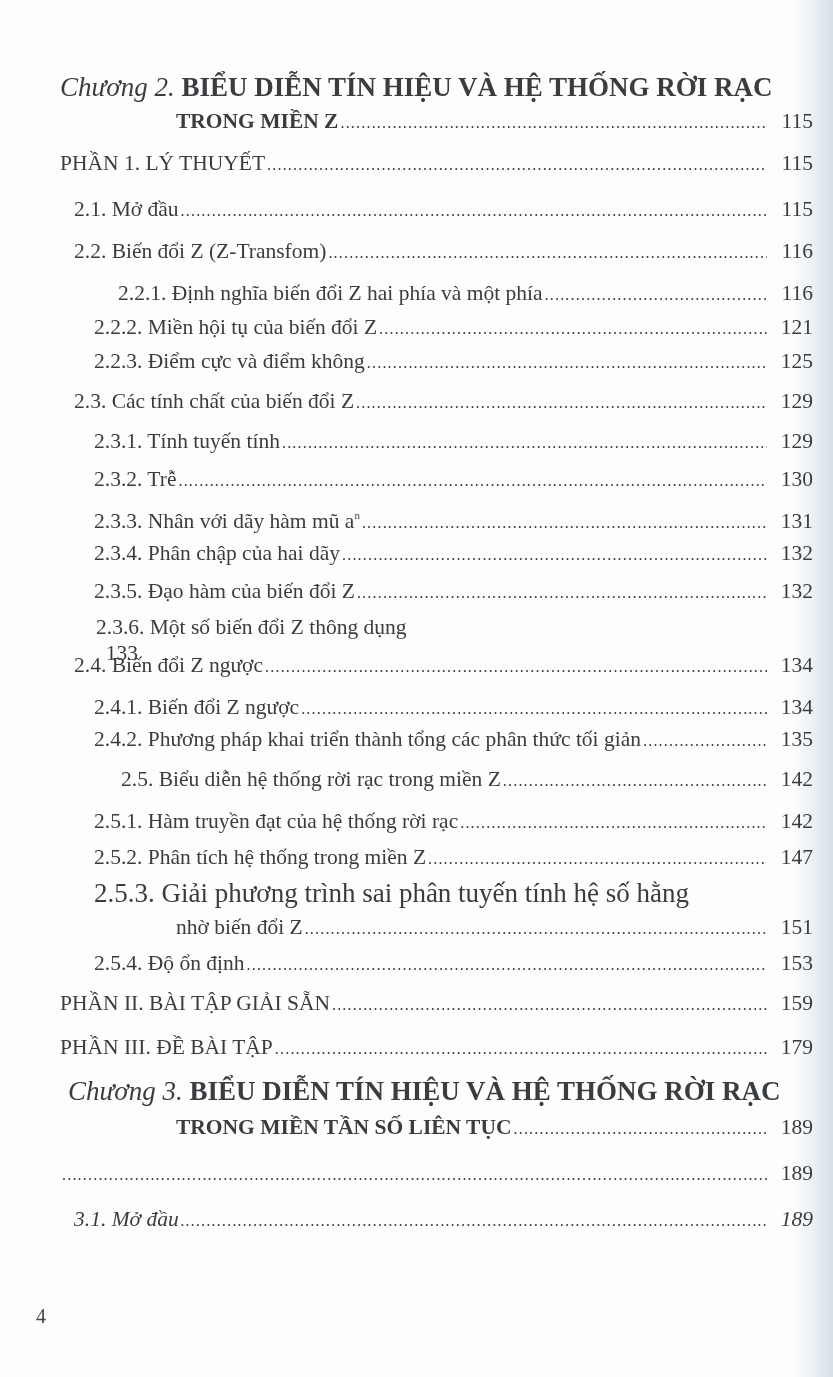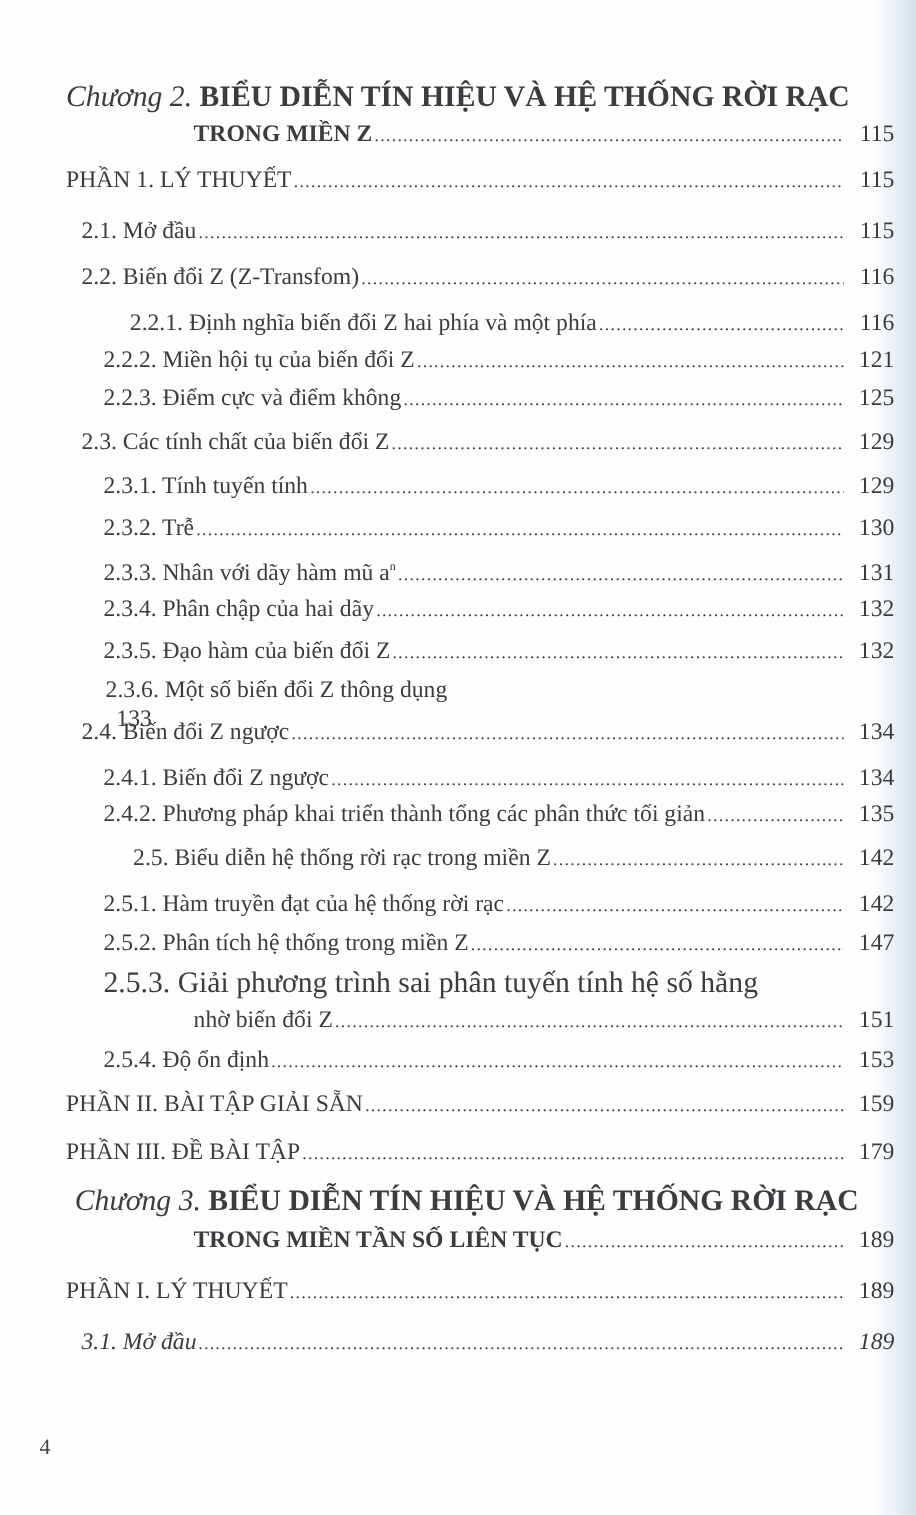--- a/index.html
+++ b/index.html
@@ -181,21 +181,20 @@
     <span class="chap-it">Chương 3.</span>
     <span class="chap-b">BIỂU DIỄN TÍN HIỆU VÀ HỆ THỐNG  RỜI RẠC</span>
   </div>
   <div class="row end" style="top:1114px; left:176px;">
     <span class="lbl chap-b">TRONG MIỀN TẦN SỐ LIÊN TỤC</span>
     <span class="dots"></span>
     <span class="pg">189</span>
   </div>
 
   <div class="row end" style="top:1160px; left:60px;">
-    <span class="lbl">PHẦN I. LÝ THUYẾT</span>
     <span class="dots"></span>
     <span class="pg">189</span>
   </div>
   <div class="row end" style="top:1206px; left:74px;font-style:italic;">
     <span class="lbl">3.1. Mở đầu</span>
     <span class="dots"></span>
     <span class="pg">189</span>
   </div>
 </div>
 

